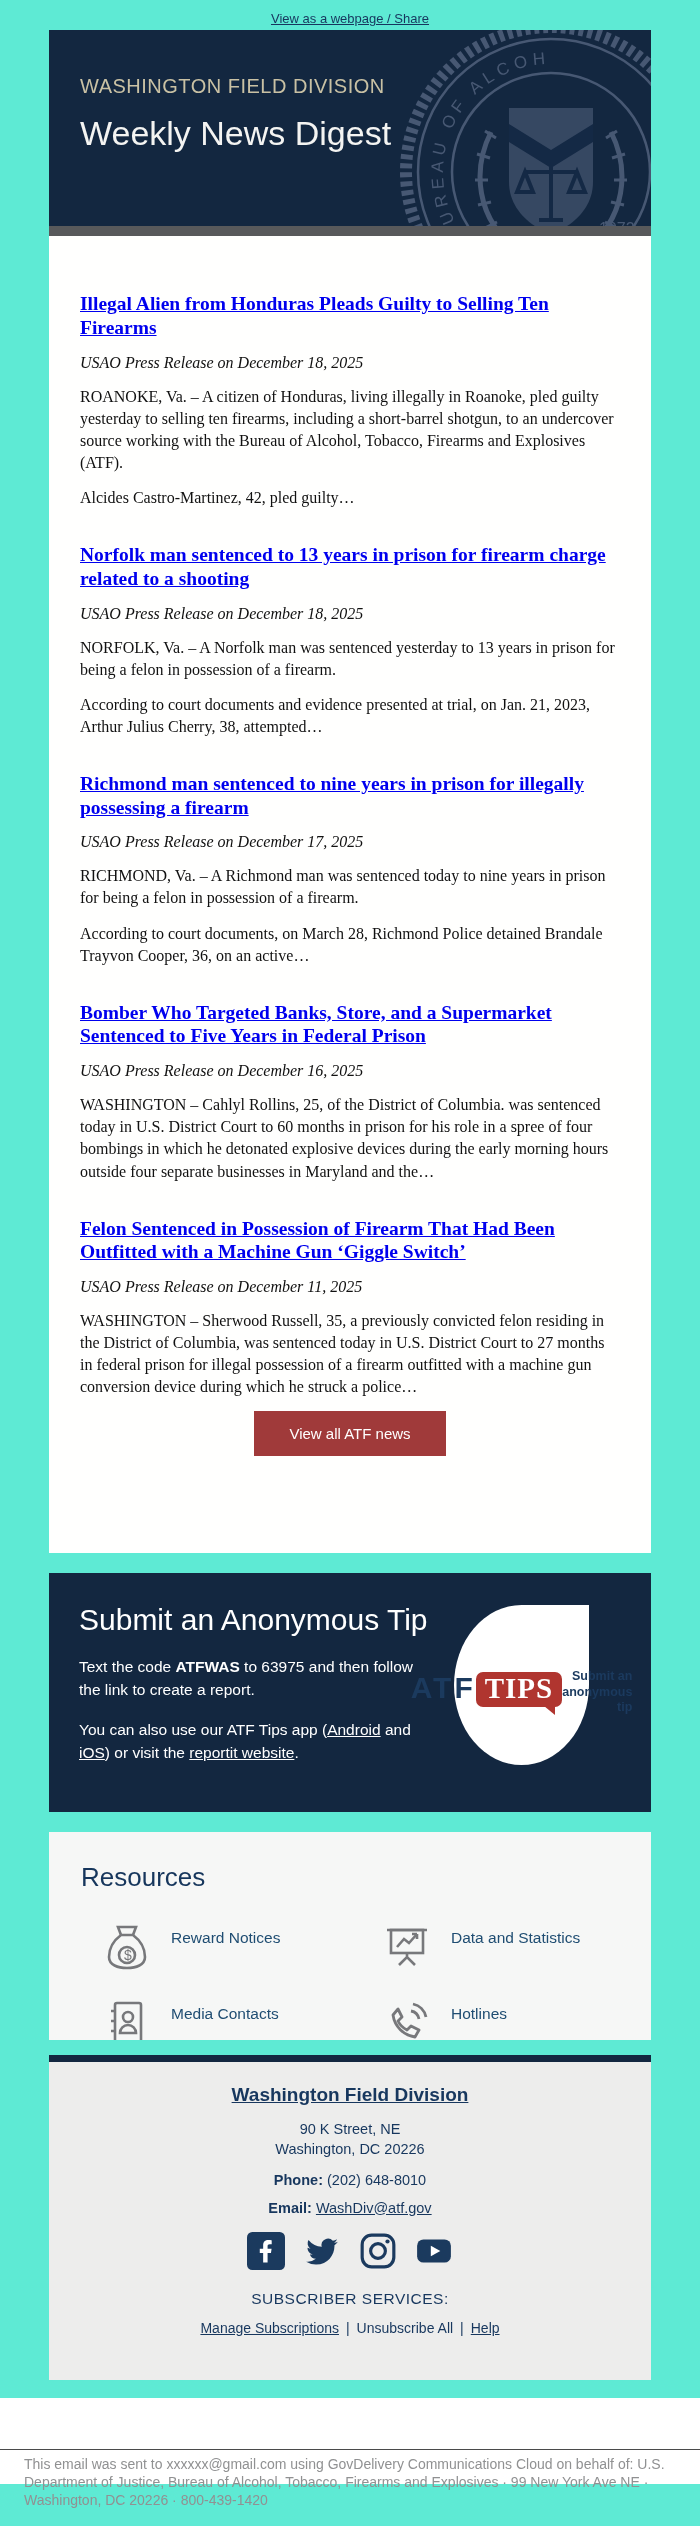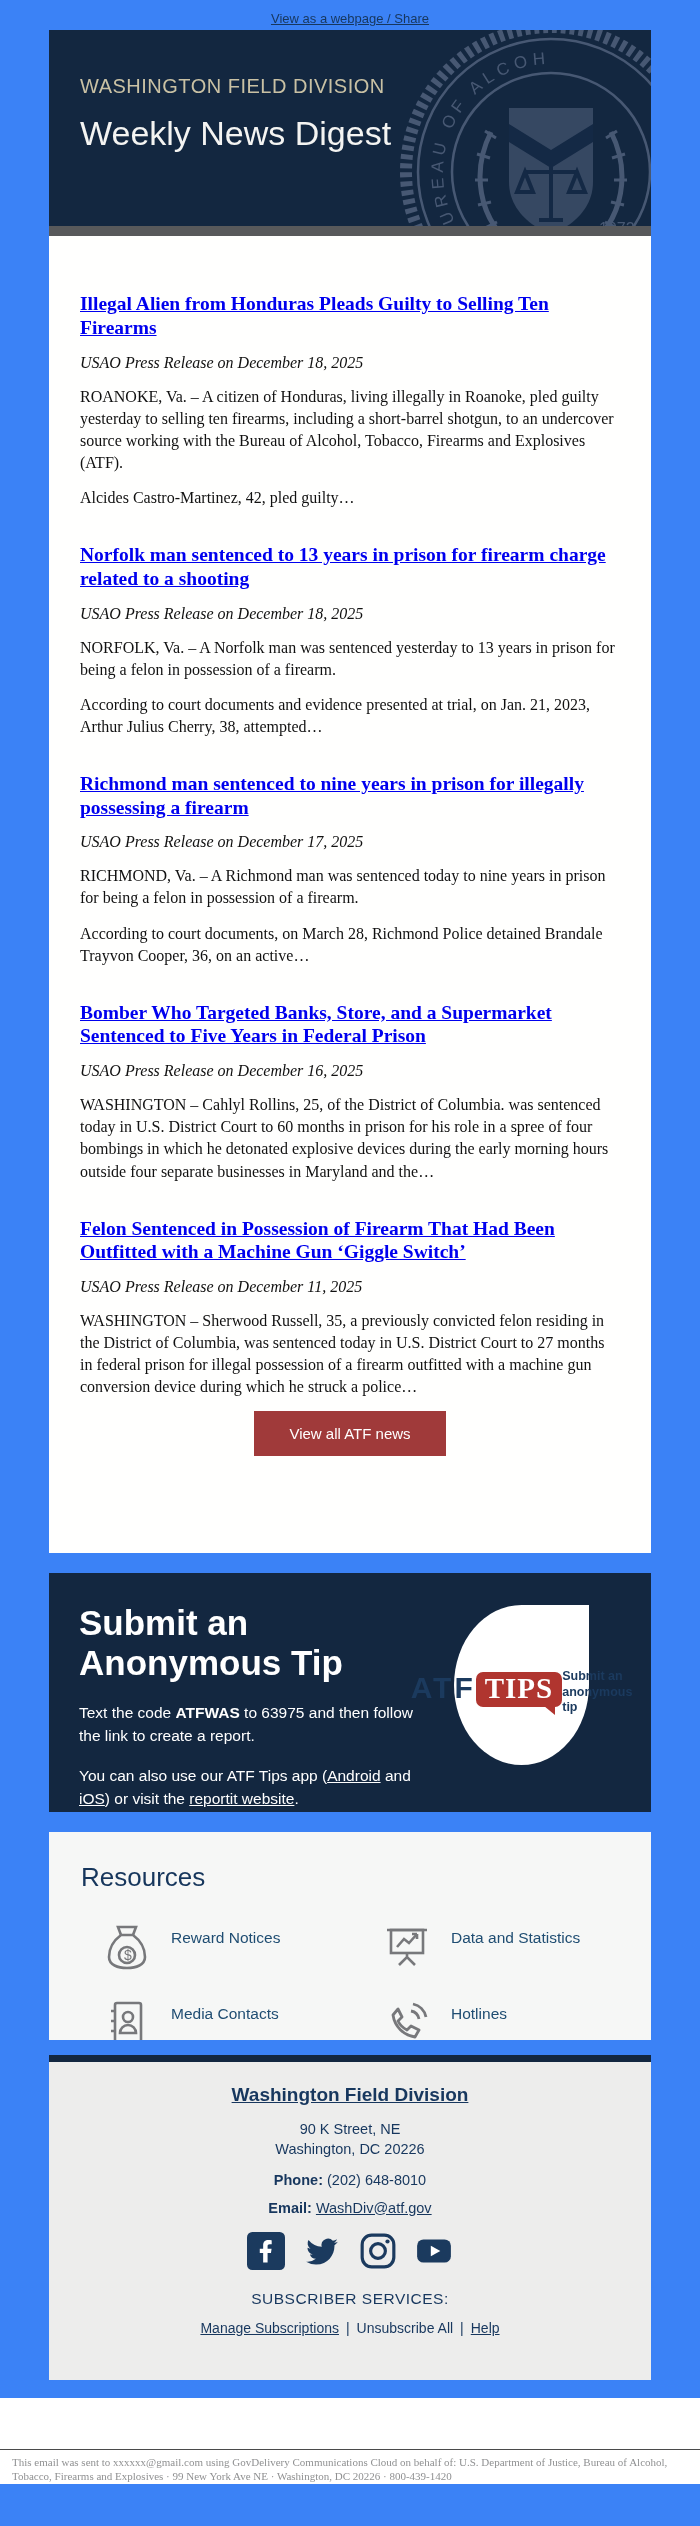--- a/index.html
+++ b/index.html
@@ -1,17 +1,17 @@
 <!DOCTYPE html>
 <html><head>
 <meta charset="utf-8">
 <style>
   * { margin:0; padding:0; box-sizing:border-box; }
   body { width:700px; font-family:"Liberation Sans", sans-serif; }
-  .page { width:700px; height:2526px; background:#3b82f6; overflow:hidden; }
+  .page { width:700px; height:2526px; background:#5eead4; overflow:hidden; }
 
   .toplink-bar { height:30px; text-align:center; padding-top:9px; }
   .toplink-bar a { color:#17375e; font-size:13px; text-decoration:underline; cursor:pointer; }
 
   .email { width:602px; margin:0 auto; }
 
   .hdr { height:196px; background:#132740; position:relative; overflow:hidden; padding:45px 0 0 31px; }
   .hdr .division { color:#c9c1a4; font-size:20px; letter-spacing:0.5px; position:relative; z-index:2; }
   .hdr .title { color:#f4f4f2; font-size:34px; margin-top:16px; position:relative; z-index:2; }
   .seal { position:absolute; top:-18px; right:-60px; z-index:1; opacity:0.85; }
@@ -26,32 +26,32 @@
   .article .date { font-style:italic; font-size:16px; margin-bottom:14px; }
   .article p.body { font-size:16px; line-height:1.38; margin-bottom:13px; }
 
   .atf-btn { display:block; margin:6px auto 0; background:#a03a3a; color:#fff; border:none;
              font-family:"Liberation Sans", sans-serif; font-size:15px; padding:14px 35px; cursor:pointer; }
 
   .gap20 { height:20px; } .gap15 { height:15px; } .gap18 { height:18px; }
 
   .tips { height:239px; background:#132740; padding:30px 30px 0; display:flex; overflow:hidden; }
   .tips-left { width:355px; color:#fff; }
-  .tips-left h2 { font-size:35px; font-weight:700; margin-bottom:18px; }
+  .tips-left h2 { font-size:30px; font-weight:400; margin-bottom:18px; }
   .tips-left p { font-size:15.5px; line-height:1.5; margin-bottom:16px; }
   .tips-left a { color:#fff; text-decoration:underline; cursor:pointer; }
   .tips-logo { width:135px; height:160px; background:#fff; border-radius:50% 0 50% 50%;
                margin-left:20px; margin-top:2px; display:flex; align-items:center;
                justify-content:center; padding-top:6px; }
   .tips-logo .atf { color:#1b3a5e; font-size:30px; font-weight:bold; letter-spacing:3px; line-height:1; }
   .tips-bubble { position:relative; background:#b0352f; border-radius:7px; padding:1px 9px 3px; margin-top:3px; }
   .tips-bubble .tips-word { color:#fff; font-family:"Liberation Serif", serif; font-size:29px; font-weight:bold; letter-spacing:1px; line-height:1.1; }
   .tips-bubble::after { content:""; position:absolute; right:7px; bottom:-8px; border-left:11px solid transparent;
                         border-top:9px solid #b0352f; }
-  .tips-tagline { color:#1b3a5e; font-size:12.5px; font-weight:bold; line-height:1.25; text-align:left; margin-top:9px; }
+  .tips-tagline { color:#1b3a5e; font-size:12.5px; font-weight:bold; line-height:1.25; text-align:right; margin-top:9px; }
 
   .resources { height:208px; background:#f6f7f6; padding:30px 32px 0; overflow:hidden; }
   .resources h2 { color:#16365c; font-size:26px; font-weight:500; margin-bottom:30px; }
   .res-grid { display:grid; grid-template-columns:280px 280px; grid-row-gap:28px; padding-left:24px; }
   .res-item { display:flex; align-items:flex-start; cursor:pointer; }
   .res-item .res-ic { width:44px; height:48px; margin-right:22px; flex:none; }
   .res-item .res-label { color:#1f4d72; font-size:15.5px; padding-top:6px; }
 
   .navybar { height:7px; background:#132740; }
 
@@ -64,21 +64,21 @@
   .social-row { margin-top:16px; display:flex; justify-content:center; gap:18px; }
   .social-row svg { cursor:pointer; }
   .subscriber { font-size:15.5px; letter-spacing:0.5px; margin-top:20px; }
   .sub-links { font-size:14px; margin-top:12px; }
   .sub-links a { color:#17375e; cursor:pointer; }
   .sub-links .u { text-decoration:underline; }
   .sub-links .sep { margin:0 7px; color:#17375e; }
 
   .fineprint { height:86px; background:#ffffff; padding-top:51px; }
   .fineprint .rule { border-top:1px solid #4a4a4a; margin:0 0 5px 0; }
-  .fineprint p { color:#909192; font-size:11px; line-height:1.3; padding:0 12px;font-family:Liberation Serif, serif; }
+  .fineprint p { color:#909192; font-size:14px; line-height:1.3; padding:0 24px; }
 </style>
 </head>
 <body>
 
 <div class="page">
 
   <div class="toplink-bar">
     <a>View as a webpage / Share</a>
   </div>
 

